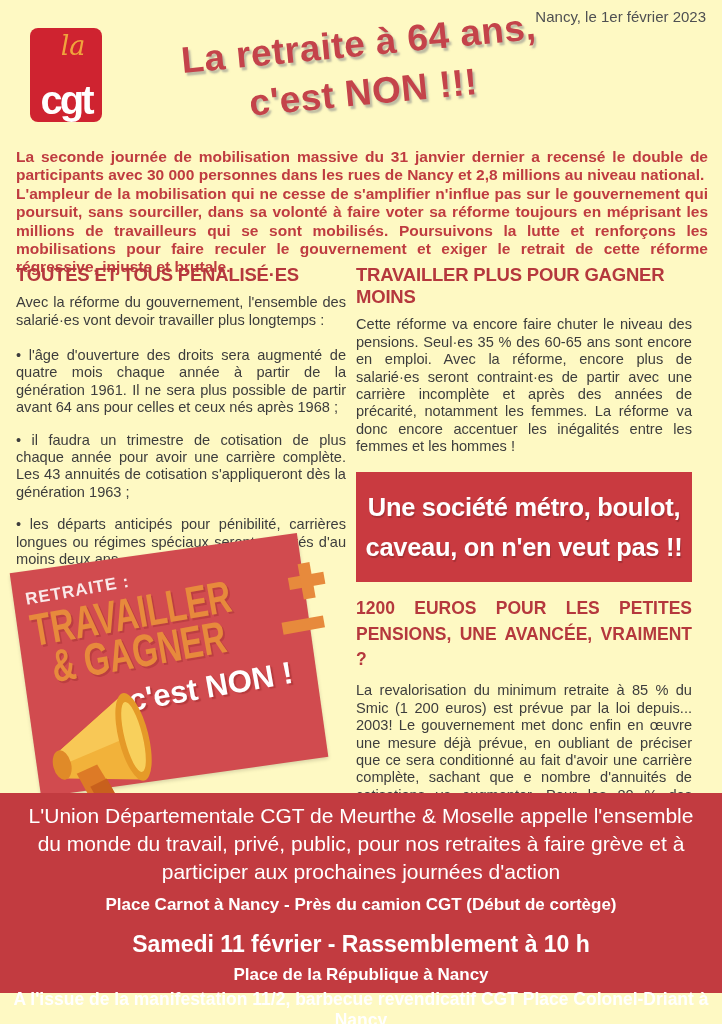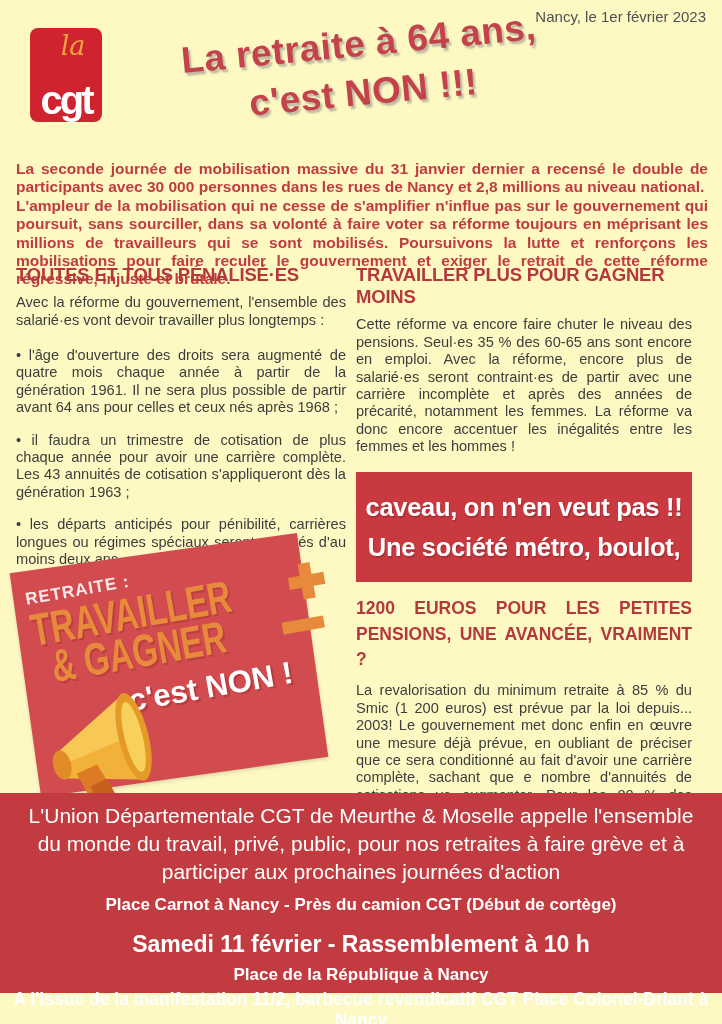--- a/index.html
+++ b/index.html
@@ -34,21 +34,21 @@
   .main-title {
     position:absolute; left:146px; top:20px; width:430px;
     transform:rotate(-5.5deg);
     text-align:center; color:#c4434a; font-weight:800;
     font-size:37px; line-height:1.32; letter-spacing:0.5px;
     text-shadow:2px 3px 2px rgba(135,135,135,0.55);
   }
 
   
   .intro {
-    position:absolute; left:16px; top:160px; width:692px;
+    position:absolute; left:16px; top:148px; width:692px;
     color:#bf3c40; font-weight:bold; font-size:15.5px; line-height:18.4px;
     text-align:justify;
   }
 
   
   .col-left  { position:absolute; left:16px;  top:264px; width:330px; }
   .col-right { position:absolute; left:356px; top:264px; width:336px; }
   .col-heading {
     color:#b5383d; font-weight:800; font-size:18.5px; line-height:1.2;
     margin-bottom:8px; letter-spacing:-0.2px;
@@ -162,22 +162,22 @@
       <polygon points="42,82 64,78 76,116 52,120" fill="#dd7a26"></polygon>
       <polygon points="52,98 70,94 76,116 58,119" fill="#c8601d"></polygon>
     </svg>
   </div>
 
   <div class="col-right">
     <div class="col-heading">TRAVAILLER PLUS POUR GAGNER MOINS</div>
     <p class="body-text">Cette réforme va encore faire chuter le niveau des pensions. Seul·es 35 % des 60-65 ans sont encore en emploi. Avec la réforme, encore plus de salarié·es seront contraint·es de partir avec une carrière incomplète et après des années de précarité, notamment les femmes. La réforme va donc encore accentuer les inégalités entre les femmes et les hommes !</p>
 
     <div class="banner">
+      <div>Une société métro, boulot,</div>
       <div>caveau, on n'en veut pas !!</div>
-      <div>Une société métro, boulot,</div>
     </div>
 
     <div class="sub-heading">1200 EUROS POUR LES PETITES PENSIONS, UNE AVANCÉE, VRAIMENT ?</div>
     <p class="body-text para2">La revalorisation du minimum retraite à 85 % du Smic (1 200 euros) est prévue par la loi depuis... 2003! Le gouvernement met donc enfin en œuvre une mesure déjà prévue, en oubliant de préciser que ce sera conditionné au fait d'avoir une carrière complète, sachant que e nombre d'annuités de cotisations va augmenter. Pour les 80 % des retraité·es qui ont</p>
     <p class="body-text para3">une pension de moins de 1 000 euros sans avoir de carrière complète, majoritairement des femmes, cette mesure ne changera rien !</p>
   </div>
 
   <div class="footer">
     <div class="footer-appeal">L'Union Départementale CGT de Meurthe &amp; Moselle appelle l'ensemble du monde du travail, privé, public, pour nos retraites à faire grève et à participer aux prochaines journées d'action</div>
     <div class="event-place">Place Carnot à Nancy - Près du camion CGT (Début de cortège)</div>

